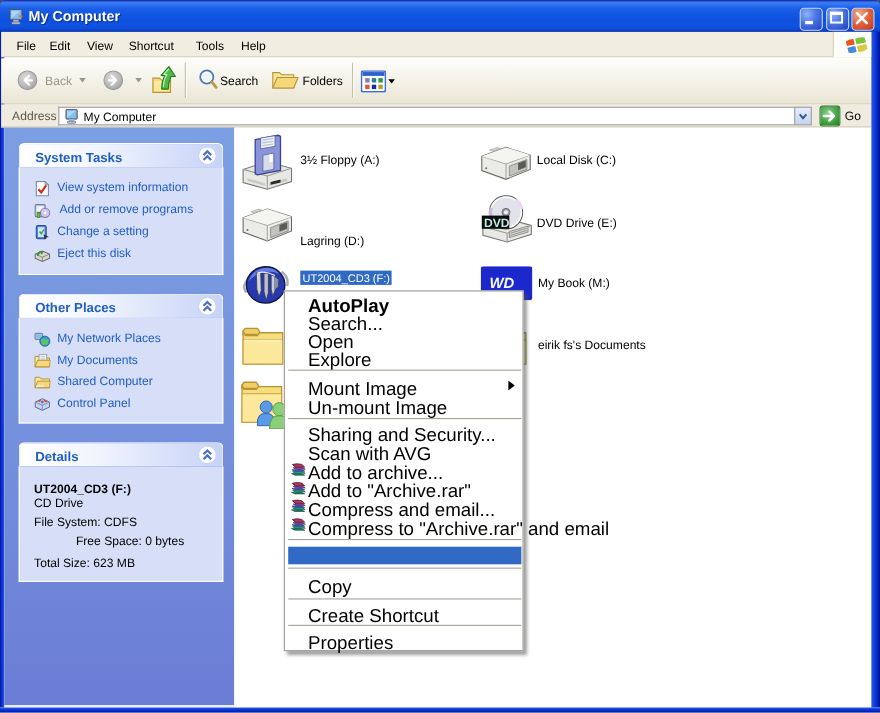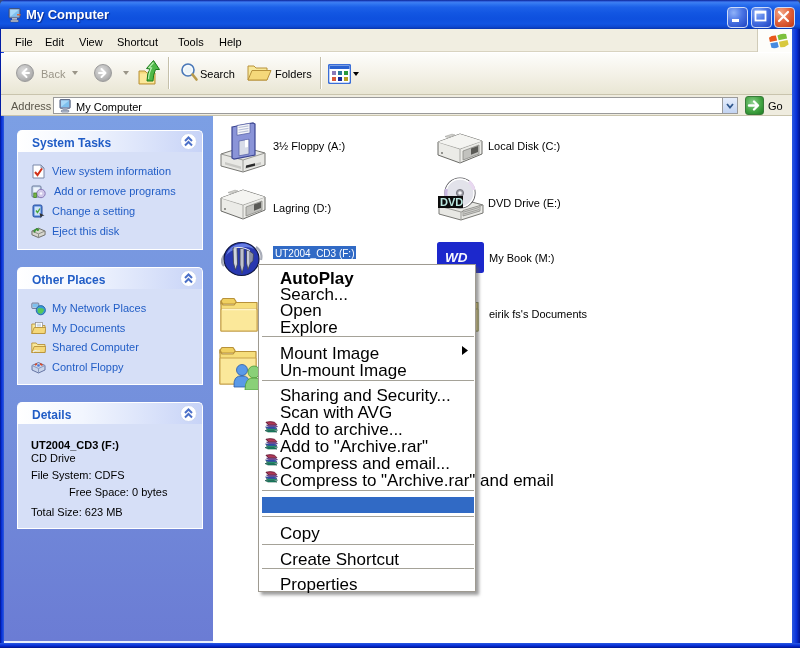--- a/index.html
+++ b/index.html
@@ -239,21 +239,21 @@
   <path d="M2,12 Q4,10 6,11 L9,11" stroke="#e8f0f8" stroke-width="1.2" fill="none"></path>
 </svg>
 <div class="sitem" style="left:52px; top:341px;">Shared Computer</div>
 <svg class="sicon abs" style="top:360px;" width="15" height="15" viewBox="0 0 15 15">
   <path d="M1,5.5 L7.5,2.5 L14,5.5 L14,10 L7.5,13 L1,10 Z" fill="#c8d4ec" stroke="#5a6a9a" stroke-width="0.9"></path>
   <path d="M1,5.5 L7.5,8.5 L14,5.5" stroke="#8a9ac0" fill="none"></path>
   <path d="M7.5,8.5 L7.5,13" stroke="#8a9ac0" fill="none"></path>
   <path d="M4,5 L6,3.8 M9,3.8 L11.5,5.2" stroke="#d84a2a" stroke-width="1.6"></path>
   <circle cx="7.5" cy="5.5" r="1.3" fill="#4a78d8"></circle>
 </svg>
-<div class="sitem" style="left:52px; top:361px;">Control Floppy</div>
+<div class="sitem" style="left:52px; top:361px;">Control Panel</div>
 
 <div class="spanel" style="top:424px; height:105px;">
   <div class="sphead">
       <span>Details</span>
       <div class="chev"><svg width="15" height="15" viewBox="0 0 15 15">
           <path d="M4,7 L7.5,3.5 L11,7 M4,11.5 L7.5,8 L11,11.5" stroke="#4a6fc8" stroke-width="2" fill="none"></path>
         </svg></div>
     </div>
 </div>
 <div class="sitem" style="left:31px; top:439px; color:#000; font-weight:bold;">UT2004_CD3 (F:)</div>
@@ -296,21 +296,21 @@
 <svg class="abs" style="left:218px; top:184px;" width="50" height="40" viewBox="0 0 50 40">
   <path d="M3,14 L25,6 L47,13 L47,26 L25,35 L3,27 Z" fill="#ebebe7" stroke="#6a6a66" stroke-width="1"></path>
   <path d="M3,14 L25,21 L47,13" fill="none" stroke="#a8a8a4" stroke-width="1"></path>
   <path d="M25,21 L25,35" stroke="#a8a8a4" stroke-width="1"></path>
   <path d="M3,14 L25,6 L47,13 L25,20.4 Z" fill="#f4f4f1"></path>
   <path d="M28,23 L44,17 L44,26 L28,32 Z" fill="#c2c2be" stroke="#8a8a86" stroke-width="0.8"></path>
   <path d="M36,20.5 L43,18 L43,24 L36,26.7 Z" fill="#5a5a56"></path>
   <path d="M10,8.5 L17,6.2 L20,7 L13,9.4 Z" fill="#d8d8d4" stroke="#a8a8a4" stroke-width="0.7"></path>
   <circle cx="7" cy="25" r="0.9" fill="#6a6a66"></circle>
 </svg>
-<div class="lbl" style="left:273px; top:202px;">Lagring (D:)</div>
+<div class="lbl" style="left:273px; top:214px;">Lagring (D:)</div>
 
 <svg class="abs" style="left:436px; top:176px;" width="50" height="49" viewBox="0 0 50 49">
   <path d="M3,30 L25,23 L47,29 L47,37 L25,44 L3,38 Z" fill="#e8e8e4" stroke="#787874" stroke-width="1"></path>
   <path d="M3,30 L25,36 L47,29" fill="none" stroke="#9a9a96" stroke-width="1"></path>
   <path d="M25,36 L25,44" stroke="#9a9a96" stroke-width="1"></path>
   <path d="M27,34.5 L44,29.5 L44,35 L27,40 Z" fill="#d0d0cc" stroke="#8a8a86" stroke-width="0.8"></path>
   <path d="M28,36 L43,31.5 M28,38 L43,33.5" stroke="#9a9a96" stroke-width="0.9"></path>
   <circle cx="24" cy="17" r="15" fill="#e2e2ea" stroke="#55555a" stroke-width="1.2"></circle>
   <circle cx="24" cy="17" r="14" fill="none" stroke="#fff" stroke-width="1.4"></circle>
   <path d="M12,25 A15,15 0 0,1 10.5,13" stroke="#c8b8e0" stroke-width="3" fill="none"></path>

